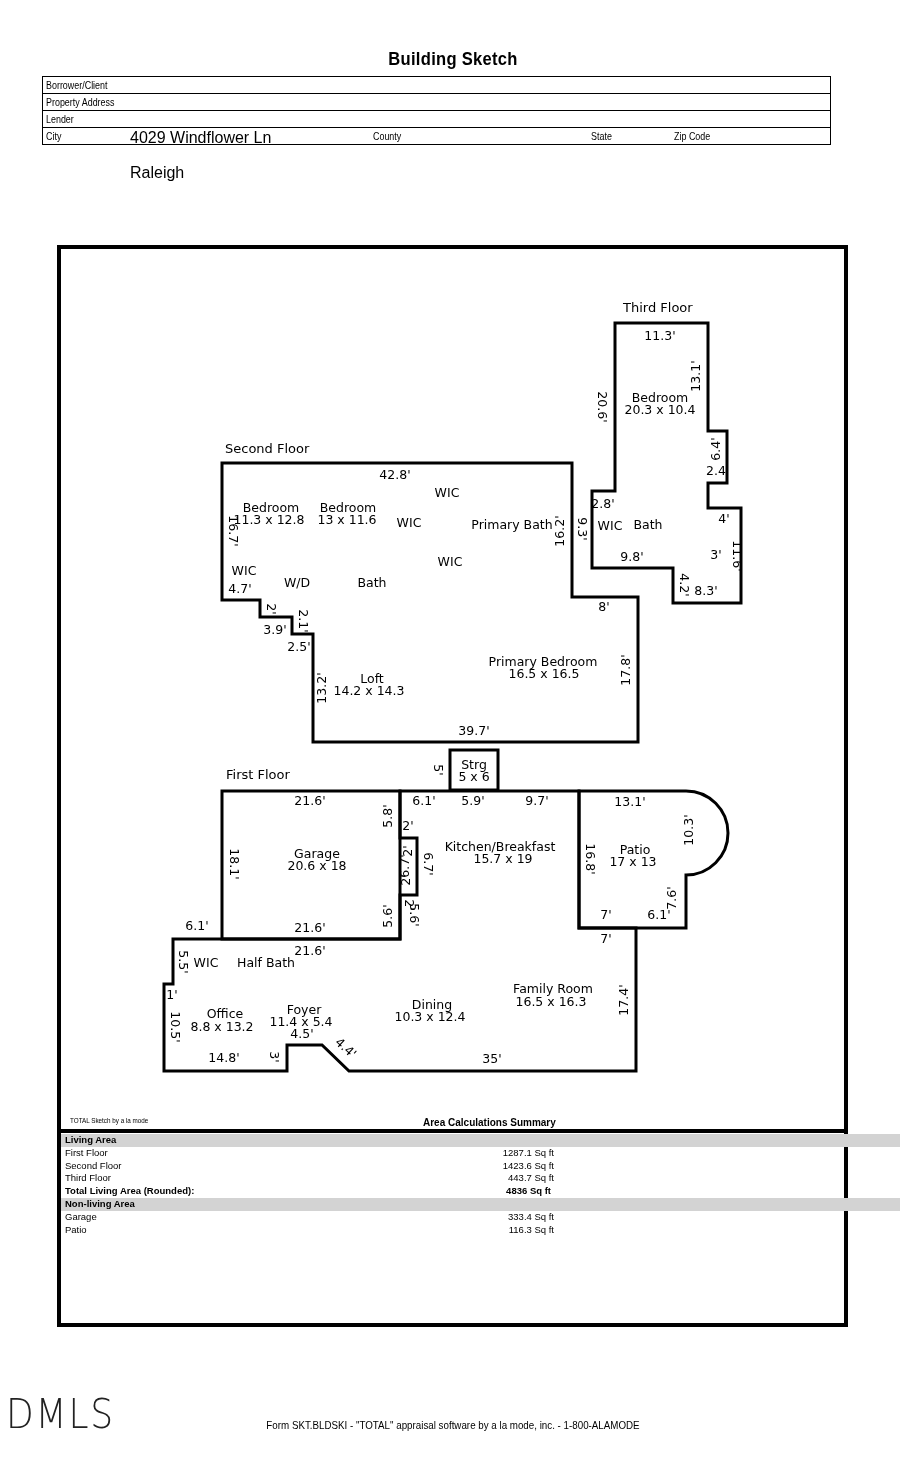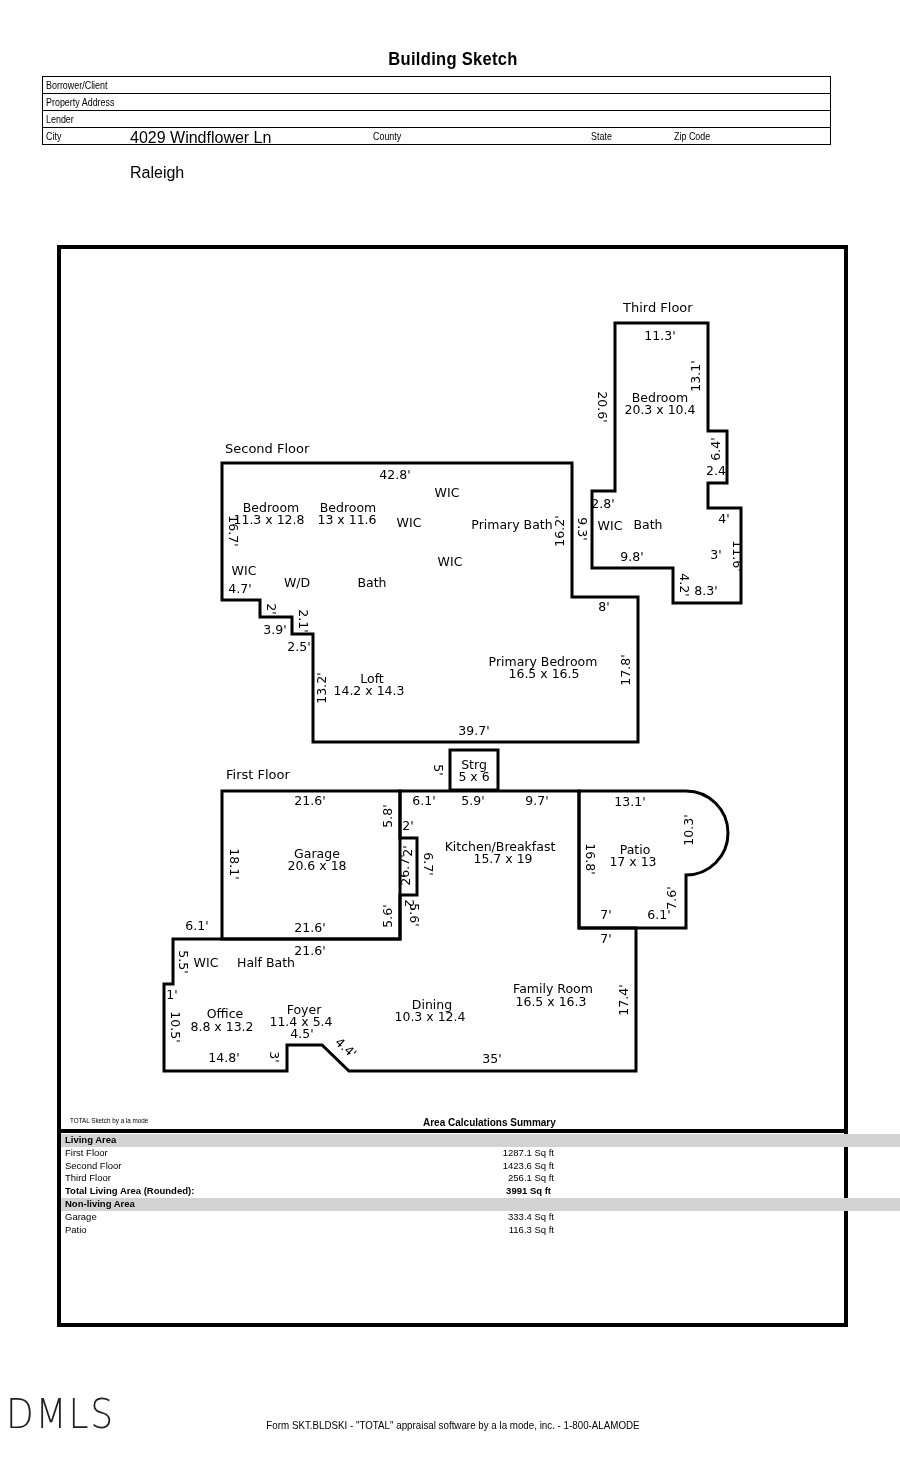--- a/index.html
+++ b/index.html
@@ -194,25 +194,25 @@
   <div class="sum-row">
     <span class="k">First Floor</span>
     <span class="v">1287.1 Sq ft</span>
   </div>
   <div class="sum-row">
     <span class="k">Second Floor</span>
     <span class="v">1423.6 Sq ft</span>
   </div>
   <div class="sum-row">
     <span class="k">Third Floor</span>
-    <span class="v">256.1 Sq ft</span>
+    <span class="v">443.7 Sq ft</span>
   </div>
   <div class="sum-row total">
     <span class="k">Total Living Area (Rounded):</span>
-    <span class="v">3991 Sq ft</span>
+    <span class="v">4836 Sq ft</span>
   </div>
   <div class="sum-row head">
     <span class="k">Non-living Area</span>
   </div>
   <div class="sum-row">
     <span class="k">Garage</span>
     <span class="v">333.4 Sq ft</span>
   </div>
   <div class="sum-row">
     <span class="k">Patio</span>

